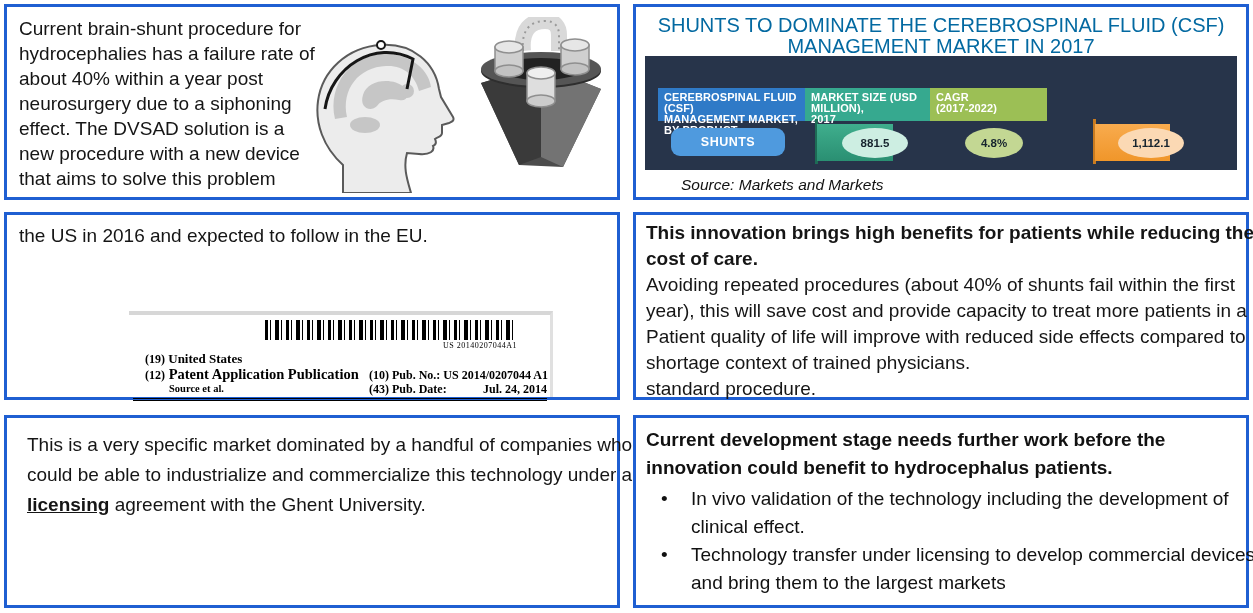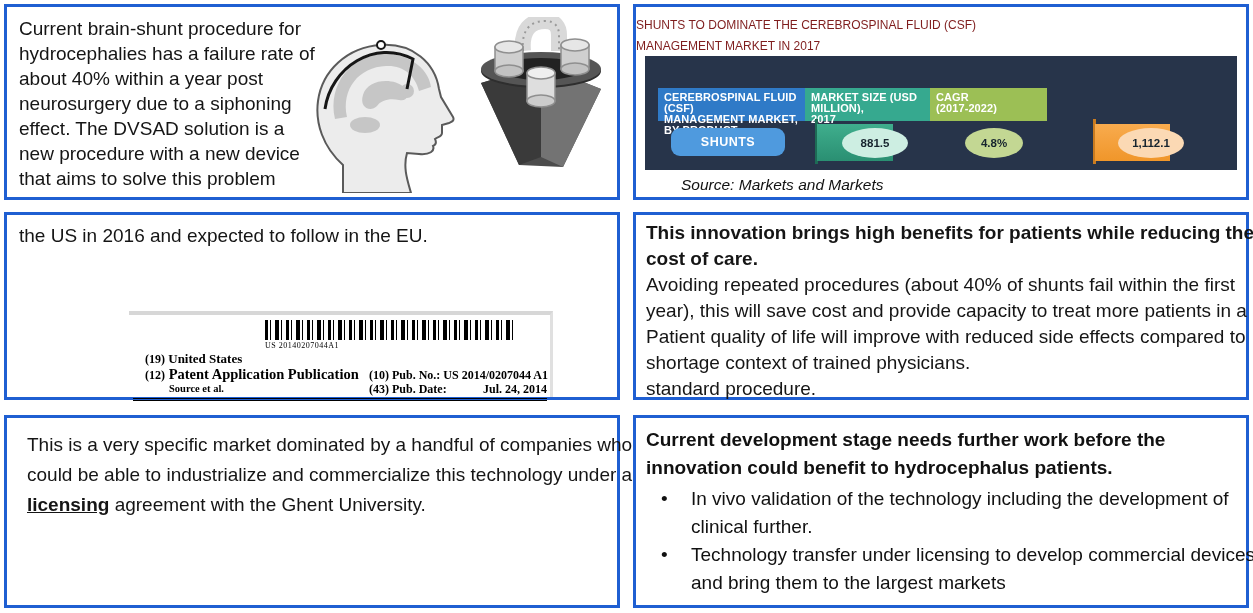--- a/index.html
+++ b/index.html
@@ -17,21 +17,21 @@
   .panel{position:absolute;border:3px solid var(--blue);background:#fff}
   .ln{white-space:nowrap}
   .b{font-weight:bold}
 
   
   .p1-text{position:absolute;left:12px;top:9px;font-size:19px;line-height:25px;color:#151515}
   .p1-head{position:absolute;left:294px;top:18px}
   .p1-device{position:absolute;left:460px;top:10px}
 
   
-  .chart-title{position:absolute;left:0;top:8px;width:100%;text-align:left;font-size:12px;line-height:21px;color:#7f1d1d}
+  .chart-title{position:absolute;left:0;top:8px;width:100%;text-align:center;font-size:20px;line-height:21px;color:#0369a1}
   .chart-box{position:absolute;left:9px;top:49px;width:592px;height:114px;background:var(--navy)}
   .hdr{position:absolute;top:32px;height:33px;padding:4px 6px;font-size:11px;line-height:11px;font-weight:bold;color:#fff;white-space:pre-line;letter-spacing:0.1px}
   .hdr-product{left:13px;width:147px;background:var(--hdr-blue)}
   .hdr-2017{left:160px;width:125px;background:var(--hdr-teal)}
   .hdr-cagr{left:285px;width:117px;background:var(--hdr-olive)}
   .hdr-2022{left:402px;width:178px;background:var(--hdr-orange)}
   .shunts-pill{position:absolute;left:26px;top:72px;width:114px;height:28px;border-radius:9px;background:var(--pill-blue);color:#fff;font-weight:bold;font-size:12.5px;display:flex;align-items:center;justify-content:center;letter-spacing:0.5px}
   .vline{position:absolute;top:63px;width:3px;height:45px}
   .vline.teal{left:170px;background:#1d6b55}
   .vline.orange{left:448px;background:#c97b20}
@@ -41,21 +41,21 @@
   .dell{position:absolute;top:72px;width:66px;height:30px;border-radius:50%;display:flex;align-items:center;justify-content:center;font-weight:bold;font-size:11.5px;color:#16242e}
   .dell.teal{left:197px;background:#cdeee2}
   .dell.cagr{left:320px;width:58px;background:#c3d793}
   .dell.orange{left:473px;background:#fbd9b4}
   .source{position:absolute;left:45px;top:169px;font-style:italic;font-size:15.5px;color:#111}
 
   
   .p3-text{position:absolute;left:12px;top:6px;font-size:19px;line-height:30px;color:#151515}
   .patent{position:absolute;left:122px;top:96px;width:424px;height:86px;background:#fff;border-top:4px solid #d7d7d7;border-right:3px solid #e0e0e0;font-family:"Liberation Serif",serif;color:#000}
   .barcode{position:absolute;left:136px;top:5px;width:252px;height:20px;background:repeating-linear-gradient(90deg,#000 0 3px,#fff 3px 5px,#000 5px 6px,#fff 6px 10px,#000 10px 14px,#fff 14px 16px,#000 16px 17px,#fff 17px 21px)}
-  .barcode-num{position:absolute;left:136px;top:26px;width:252px;text-align:left;font-size:8px;letter-spacing:0.5px}
+  .barcode-num{position:absolute;left:136px;top:26px;width:252px;text-align:right;font-size:8px;letter-spacing:0.5px}
   .pt-small{font-size:12px}
   .pt-19{position:absolute;left:16px;top:36px;font-size:13px;font-weight:bold}
   .pt-12{position:absolute;left:16px;top:51px;font-size:14.5px;font-weight:bold}
   .pt-authors{position:absolute;left:40px;top:68px;font-size:10.5px;font-weight:bold}
   .pt-pubno{position:absolute;left:240px;top:53px;font-size:12px;font-weight:bold;white-space:nowrap}
   .pt-pubdate{position:absolute;left:240px;top:67px;width:178px;font-size:12px;font-weight:bold;white-space:nowrap}
   .pt-date-val{float:right}
   .pt-rule{position:absolute;left:4px;top:83px;width:414px;height:3px;border-top:1.5px solid #000;border-bottom:0.5px solid #000}
 
   
@@ -181,21 +181,21 @@
   <section class="panel" style="left:633px;top:415px;width:616px;height:193px">
     <div class="p6-text">
       <div class="p6-head">
         <div class="ln">Current development stage needs further work before the</div>
         <div class="ln">innovation could benefit to hydrocephalus patients.</div>
       </div>
       <div class="bullet-row">
         <span class="marker">•</span>
         <div>
           <div class="ln">In vivo validation of the technology including the development of</div>
-          <div class="ln">clinical further.</div>
+          <div class="ln">clinical effect.</div>
         </div>
       </div>
       <div class="bullet-row">
         <span class="marker">•</span>
         <div>
           <div class="ln">Technology transfer under licensing to develop commercial devices</div>
           <div class="ln">and bring them to the largest markets</div>
         </div>
       </div>
     </div>

